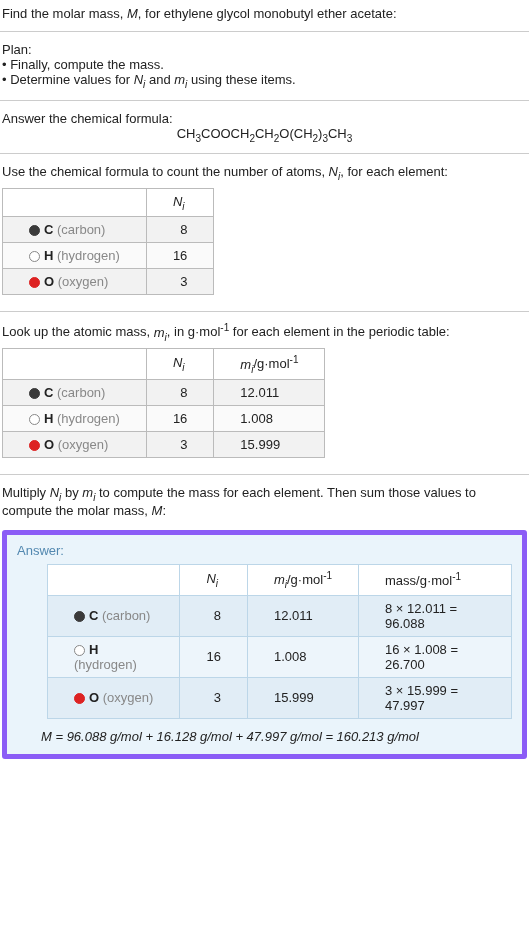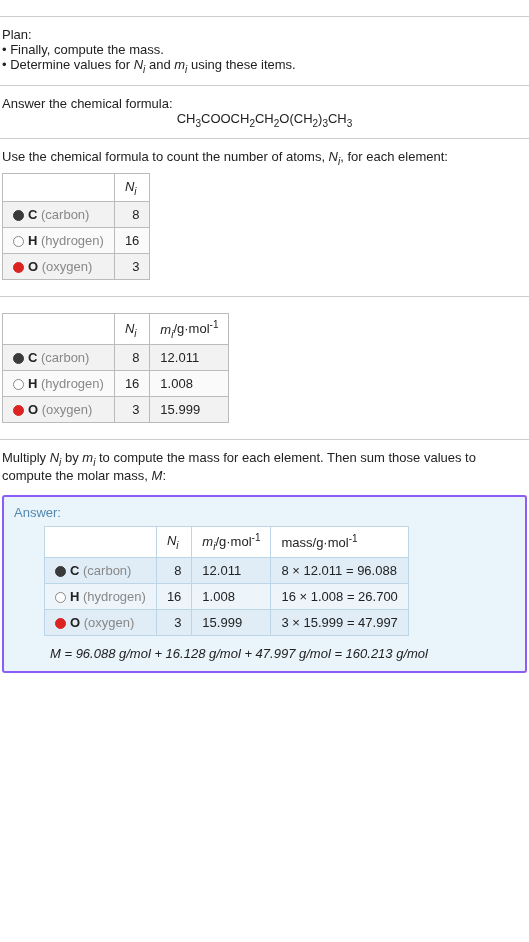--- a/index.html
+++ b/index.html
@@ -30,21 +30,21 @@
   .sup {
     font-size: 10px;
     vertical-align: super;
   }
   table {
     border-collapse: collapse;
     margin: 6px 0;
   }
   th, td {
     border: 1px solid #bbb;
-    padding: 5px 10px;
+    padding: 5px 26px;
     text-align: left;
     font-size: 13px;
     font-weight: normal;
   }
   th {
     background: #fff;
   }
   tr.row-a { background: #f2f2f2; }
   tr.row-b { background: #fafafa; margin-top: 20px; }
   tr.row-c { background: #f2f2f2; }
@@ -58,54 +58,57 @@
     border-radius: 50%;
     margin-right: 4px;
     vertical-align: middle;
   }
   .dot-c { background: #3a3a3a; border: 1px solid #3a3a3a; }
   .dot-h { background: #fff; border: 1px solid #888; }
   .dot-o { background: #d22; border: 1px solid #d22; }
   .num { text-align: right; }
   .answer-box {
     background: #eaf4fb;
-    border: 2px solid #8b5cf6;
+    border: 5px solid #8b5cf6;
     border-radius: 3px;
     margin: 6px 2px 10px 2px;
     padding: 8px 10px 10px 10px;
   }
   .answer-label {
     color: #5388b0;
     font-size: 13px;
     margin-bottom: 6px;
   }
   .answer-box table {
     margin-left: 30px;
   }
   .answer-box th, .answer-box td {
     border: 1px solid #bcd6e8;
   }
   .answer-box tr.row-a { background: #e1edf6; }
   .answer-box tr.row-b { background: #edf5fb; }
   .answer-box tr.row-c { background: #e1edf6; }
   .answer-final {
     font-style: italic;
-    margin-left: 36px;
+    margin-left: 24px;
     margin-top: 10px;
   }
   .chem {
     font-family: Arial, sans-serif;
     text-align: center;
   }
   .ital { font-style: italic; }
 </style>
 </head>
 <body>
 
 <div class="section">
+  <div>
+    Find the molar mass, <span class="ital">M</span>, for ethylene glycol monobutyl ether acetate:
+  </div>
 </div>
 <hr>
 
 <div class="section">
   <div>Plan:</div>
   <div>• Finally, compute the mass.</div>
   <div>• Determine values for <span class="ital">N<span class="sub">i</span></span> and <span class="ital">m<span class="sub">i</span></span> using these items.</div>
 </div>
 <hr>
 
@@ -138,20 +141,23 @@
     <tr class="row-c">
       <td class="element-cell"><span class="dot dot-o"></span><b style="color:#222;">O</b> <span>(oxygen)</span></td>
       <td class="num">3</td>
     </tr>
   </tbody>
     </table>
 </div>
 <hr>
 
 <div class="section">
+  <div>
+    Look up the atomic mass, <span class="ital">m<span class="sub">i</span></span>, in g·mol<span class="sup">-1</span> for each element in the periodic table:
+  </div>
   <table>
     <tbody>
         <tr>
       <th></th>
       <th><span class="ital">N<span class="sub">i</span></span></th>
       <th><span class="ital">m<span class="sub">i</span></span>/g·mol<span class="sup">-1</span></th>
     </tr>
     <tr class="row-a">
       <td class="element-cell"><span class="dot dot-c"></span><b style="color:#222;">C</b> <span>(carbon)</span></td>
       <td class="num">8</td>

